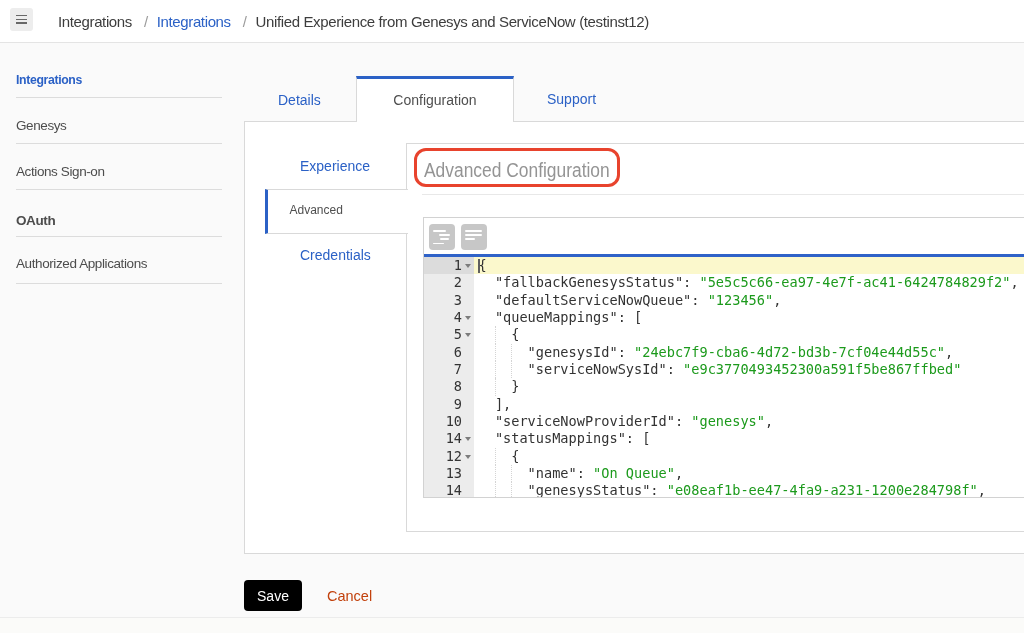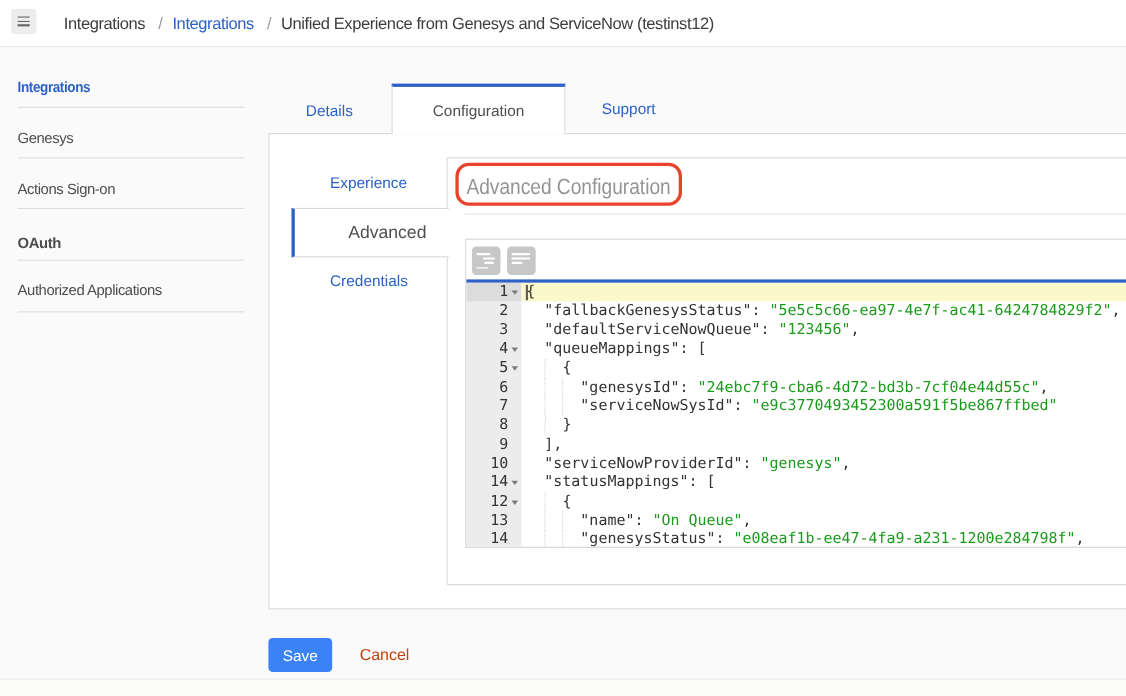--- a/index.html
+++ b/index.html
@@ -25,21 +25,21 @@
   .tab-link { position:absolute; font-size:14px; color:#2b61c6; cursor:pointer; }
   .tab-active { position:absolute; left:356px; top:76px; width:158px; height:46px; background:#ffffff; border:1px solid #d9d9d9; border-top:3px solid #2b61c6; border-bottom:none; z-index:3; text-align:center; }
   .tab-active .lbl { display:block; margin-top:13px; font-size:14px; color:#4f4f4f; }
 
   
   .outer-panel { position:absolute; left:244px; top:121px; width:800px; height:433px; background:#ffffff; border:1px solid #d9d9d9; z-index:1; }
 
   
   .itab-link { position:absolute; font-size:14px; color:#2b61c6; cursor:pointer; z-index:2; }
   .itab-active { position:absolute; left:264.5px; top:189px; width:143px; height:45px; background:#ffffff; border-top:1px solid #d9d9d9; border-bottom:1px solid #d9d9d9; border-left:3px solid #2b61c6; z-index:3; }
-  .itab-active .lbl { position:absolute; left:49px; top:12.5px; font-size:16px; color:#4f4f4f; }
+  .itab-active .lbl { position:absolute; left:22px; top:12.5px; font-size:12px; color:#4f4f4f; }
 
   
   .inner-panel { position:absolute; left:406px; top:143px; width:640px; height:389px; background:#ffffff; border:1px solid #d9d9d9; z-index:2; }
   .adv-heading { position:absolute; left:17px; top:15px; font-size:20px; color:#949494; transform:scaleX(0.87); transform-origin:left center; white-space:nowrap; }
   .heading-div { position:absolute; left:15px; top:50px; right:0; height:1px; background:#e8e8e8; }
   .red-annotation { position:absolute; left:414px; top:148px; width:206px; height:39px; border:3px solid #e8432d; border-radius:12px; z-index:6; pointer-events:none; }
 
   
   .editor { position:absolute; left:16px; top:73px; width:624px; height:281px; border:1px solid #d2d2d2; background:#ffffff; }
   .ed-toolbar { position:absolute; left:0; top:0; width:100%; height:36px; background:#ffffff; }
@@ -56,21 +56,21 @@
   .ed-line { position:absolute; left:0; width:100%; height:17.32px; white-space:pre; line-height:17.32px; }
   .ed-line .txt { position:absolute; left:4.5px; top:0; }
   .tok-p { color:#333333; }
   .tok-s { color:#1c9a1c; }
   .active-line-bg { position:absolute; left:0; top:0; width:100%; height:17.32px; background:#fbf8cc; }
   .active-gutter-bg { position:absolute; left:0; top:0; width:50px; height:17.32px; background:#dcdcdc; }
   .ed-cursor { position:absolute; left:4px; top:1.5px; width:1.5px; height:14.5px; background:#5f5f5f; }
   .guide { position:absolute; top:0; height:17.32px; width:1px; border-left:1px dotted #d4d4d4; }
 
   
-  .save-btn { position:absolute; left:244px; top:580px; width:58px; height:31px; background:#3b82f6; color:#ffffff; font-size:14px; font-family:"Liberation Sans", sans-serif; border:none; border-radius:4px; cursor:pointer; }
+  .save-btn { position:absolute; left:244px; top:580px; width:58px; height:31px; background:#000000; color:#ffffff; font-size:14px; font-family:"Liberation Sans", sans-serif; border:none; border-radius:4px; cursor:pointer; }
   .cancel-link { position:absolute; left:327px; top:588px; font-size:14.5px; color:#c2410c; cursor:pointer; }
   .footer-strip { position:absolute; left:0; top:617px; width:1024px; height:16px; background:#fbfbf9; border-top:1px solid #ececec; }
 </style>
 </head>
 <body>
 
 <div id="stage">
 
   <div class="topbar">
     <button class="hamburger-btn">

